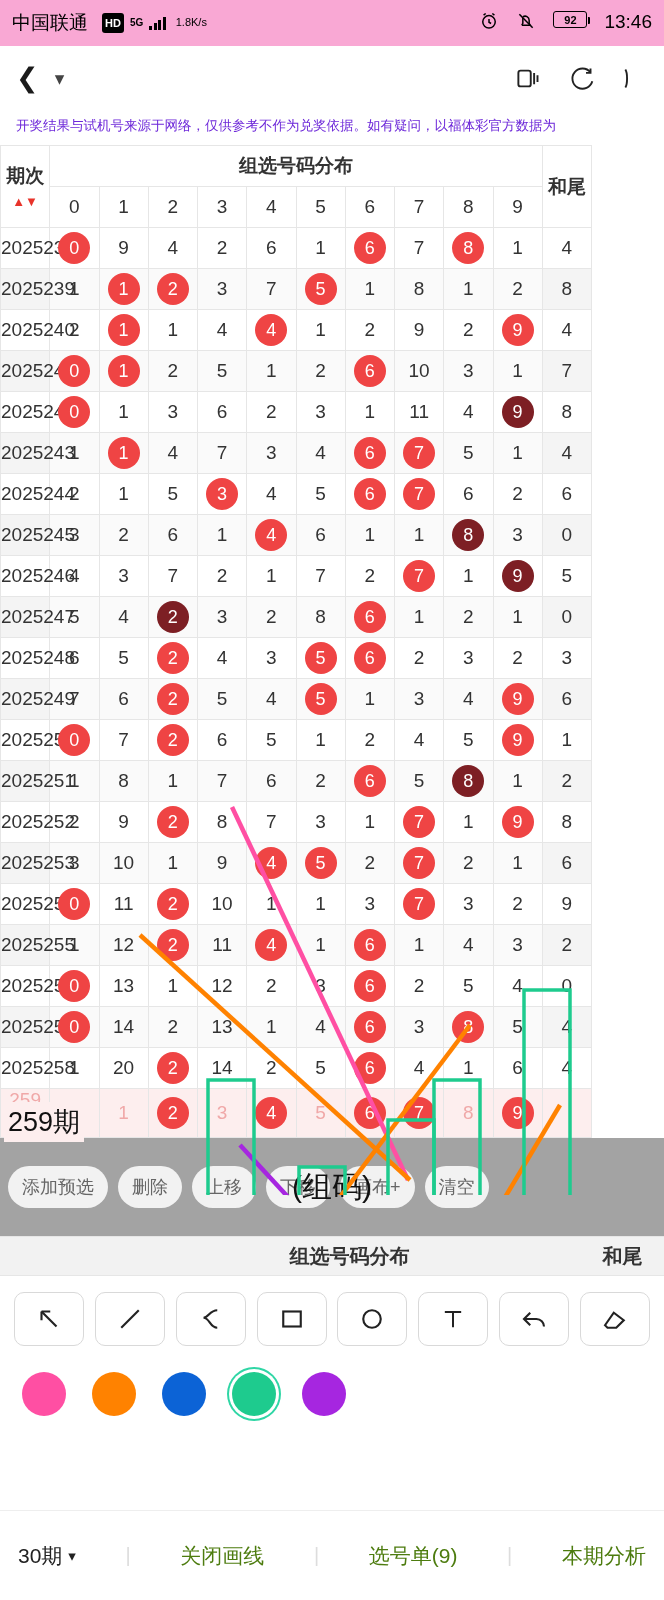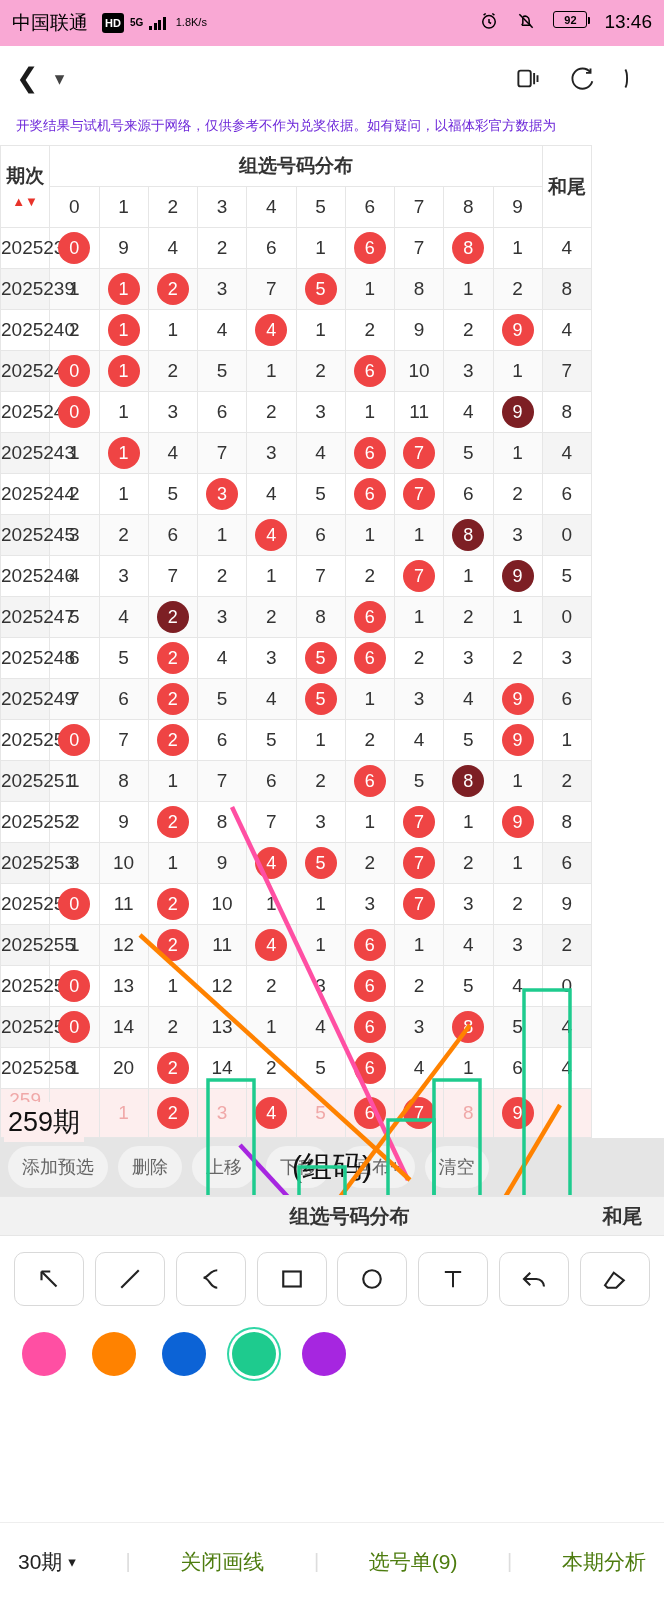--- a/index.html
+++ b/index.html
@@ -93,21 +93,21 @@
   .p259 {
     position:absolute; left:4px; bottom:-4px; font-size:27px; color:#111;
     background:#fdeeee; padding:2px 4px; z-index:6;
   }
 
   
   .overlay { position:absolute; left:0; top:0; pointer-events:none; z-index:5;}
 
   
   .actionrow {
-    display:flex; align-items:center; gap:10px; padding:8px 8px; background:#e5e5e5;
+    display:flex; align-items:center; gap:10px; padding:28px 8px; background:#a3a3a3;
     position:relative;
   }
   .chip {
     background:#f2f2f2; border-radius:22px; padding:9px 14px;
     font-size:18px; color:#666; white-space:nowrap;
   }
   .zuma-label {
     position:absolute; left:50%; transform:translateX(-50%);
     font-size:30px; color:#111; background:rgba(255,255,255,0.0);
   }
@@ -133,21 +133,21 @@
   .tool svg { display:block; }
   .tool.txt { font-size:25px; color:#222; }
 
   
   .colorrow { display:flex; align-items:center; gap:26px; padding: 10px 22px 18px 22px;}
   .swatch { width:44px; height:44px; border-radius:50%; }
   .swatch.sel { box-shadow:0 0 0 3px #fff, 0 0 0 5px #2fd6a5; }
 
   
   .bottombar {
-    position:absolute; left:0; bottom:0; width:664px; height:78px;
+    position:absolute; left:0; bottom:0; width:664px; height:90px;
     border-top:1px solid #eee; display:flex; align-items:center;
     justify-content:space-between; padding: 0 18px; background:#fff;
   }
   .bb-item { font-size:21px; color:#222; display:flex; align-items:center; gap:6px;}
   .bb-item.red { color:#4d7c0f; }
   .divider { color:#ddd; font-size:20px; }
 </style>
 </head>
 <body>
 

